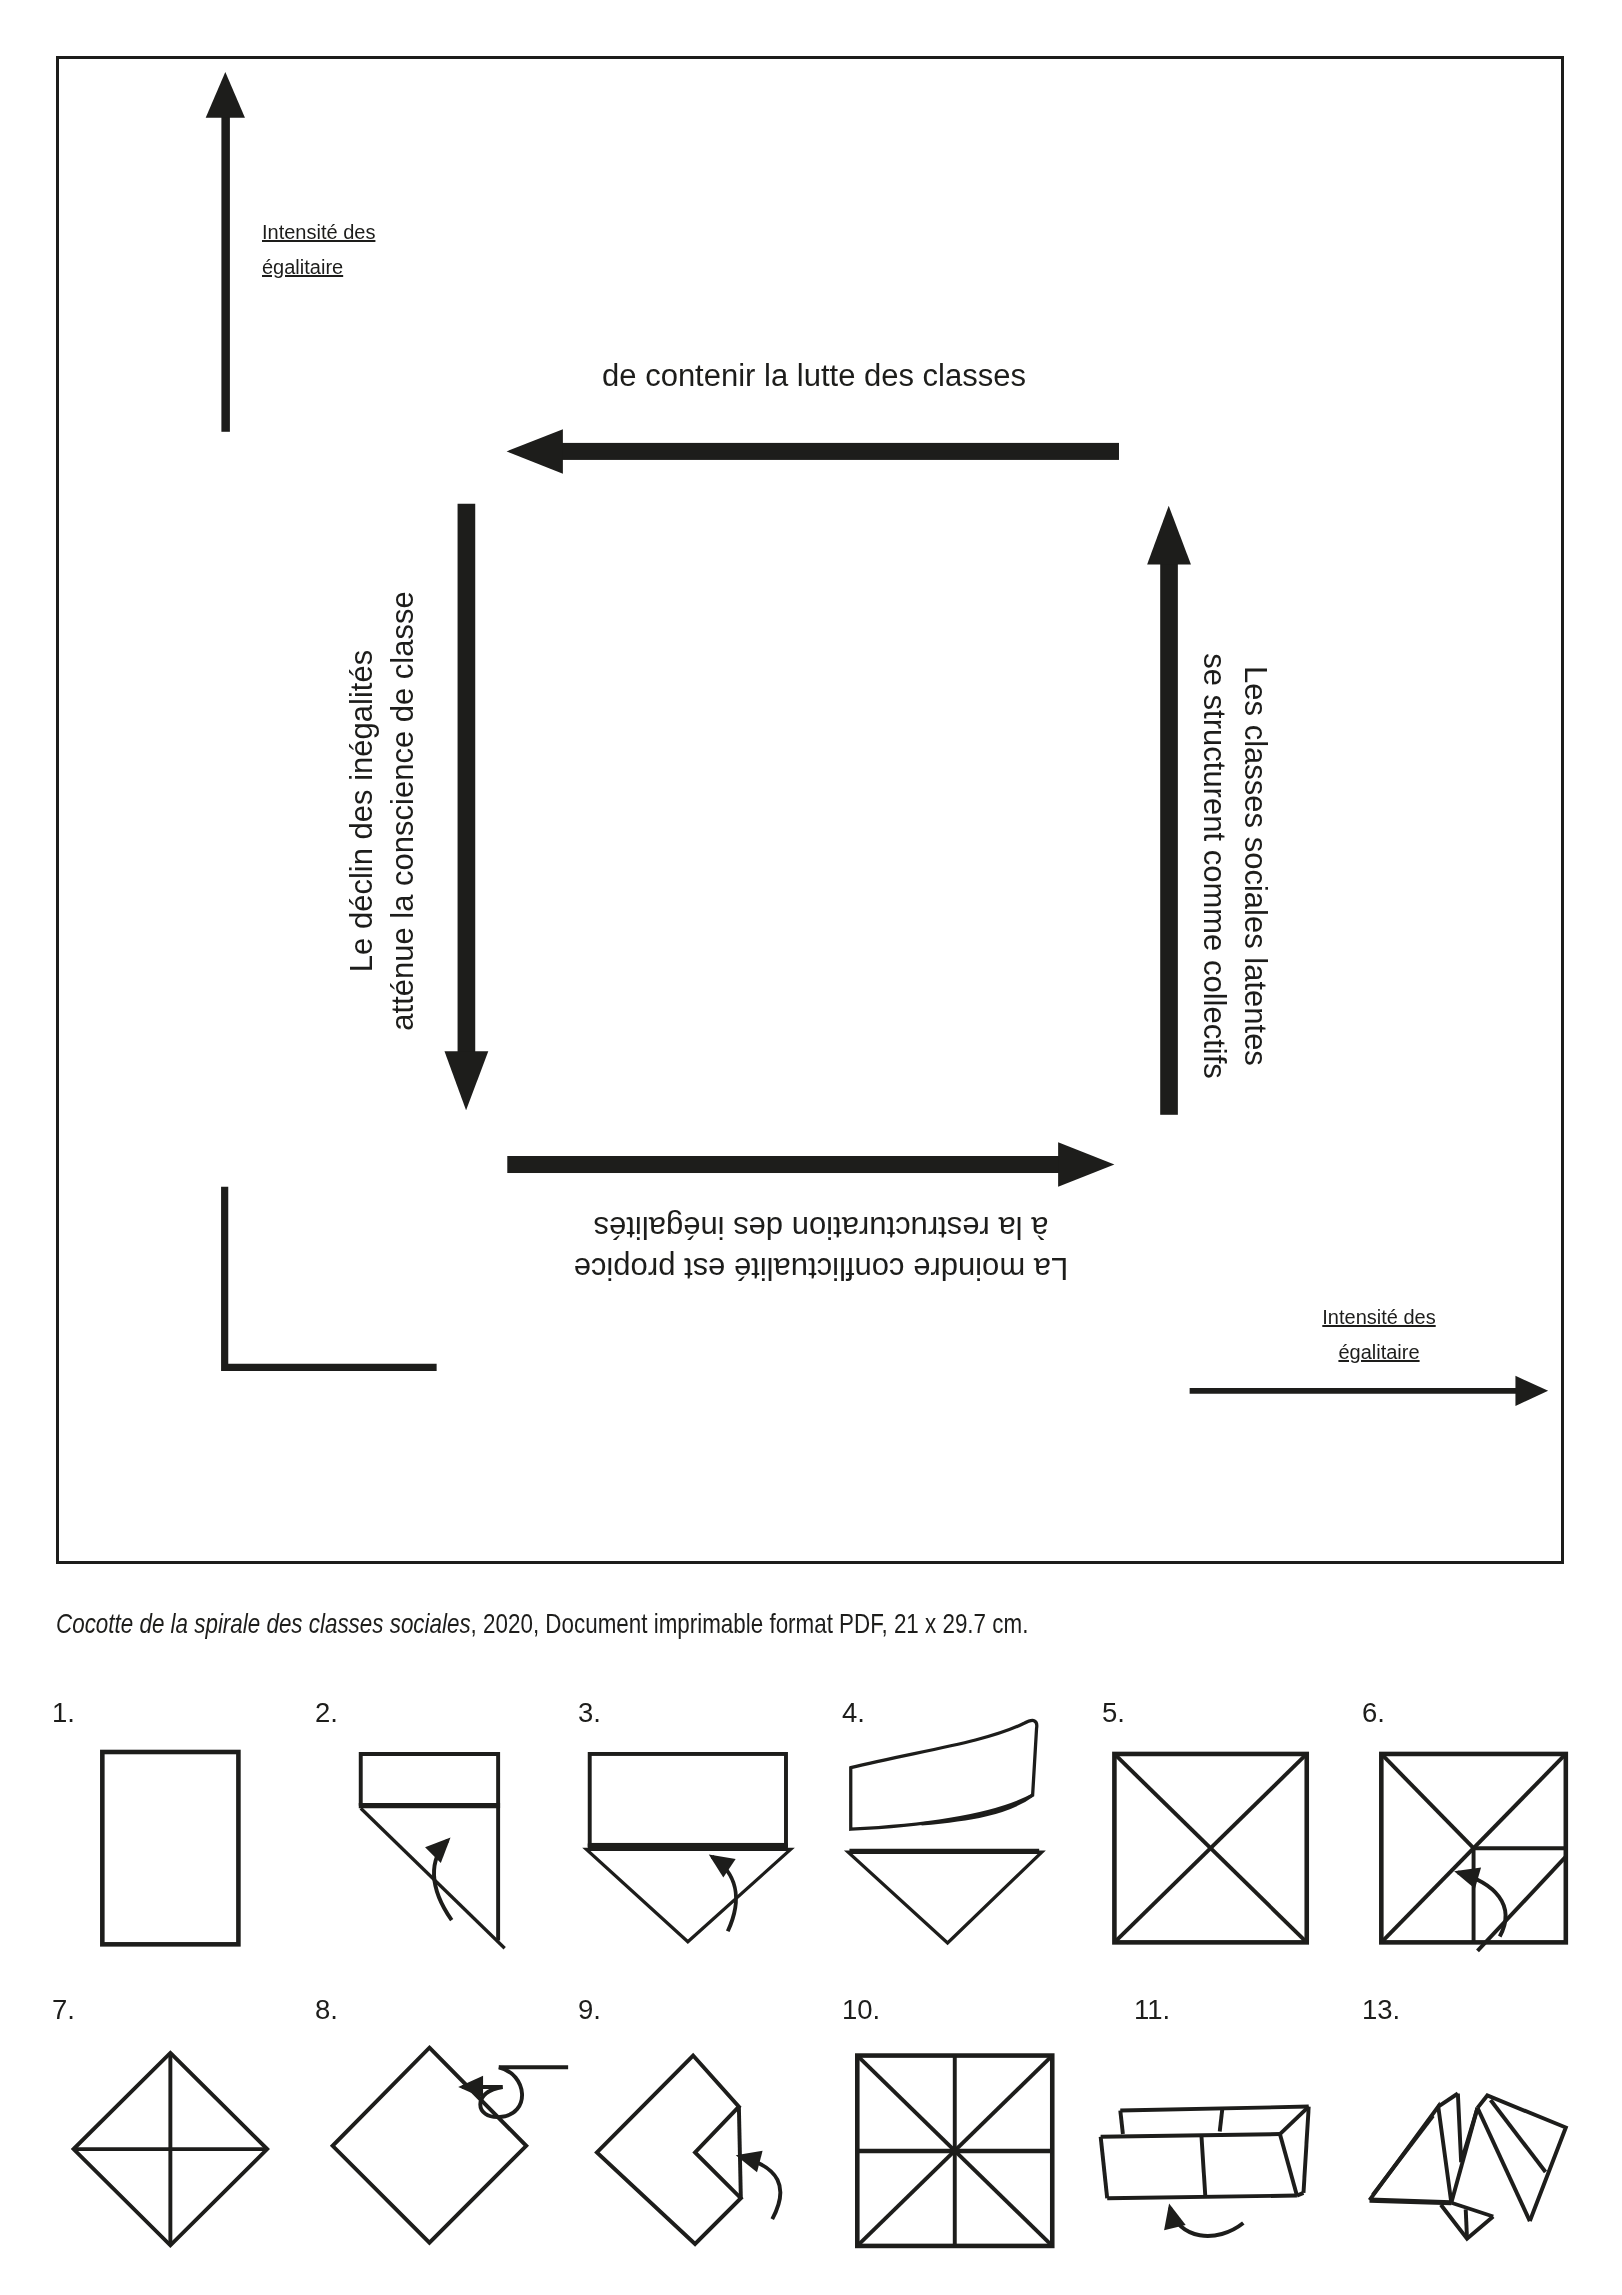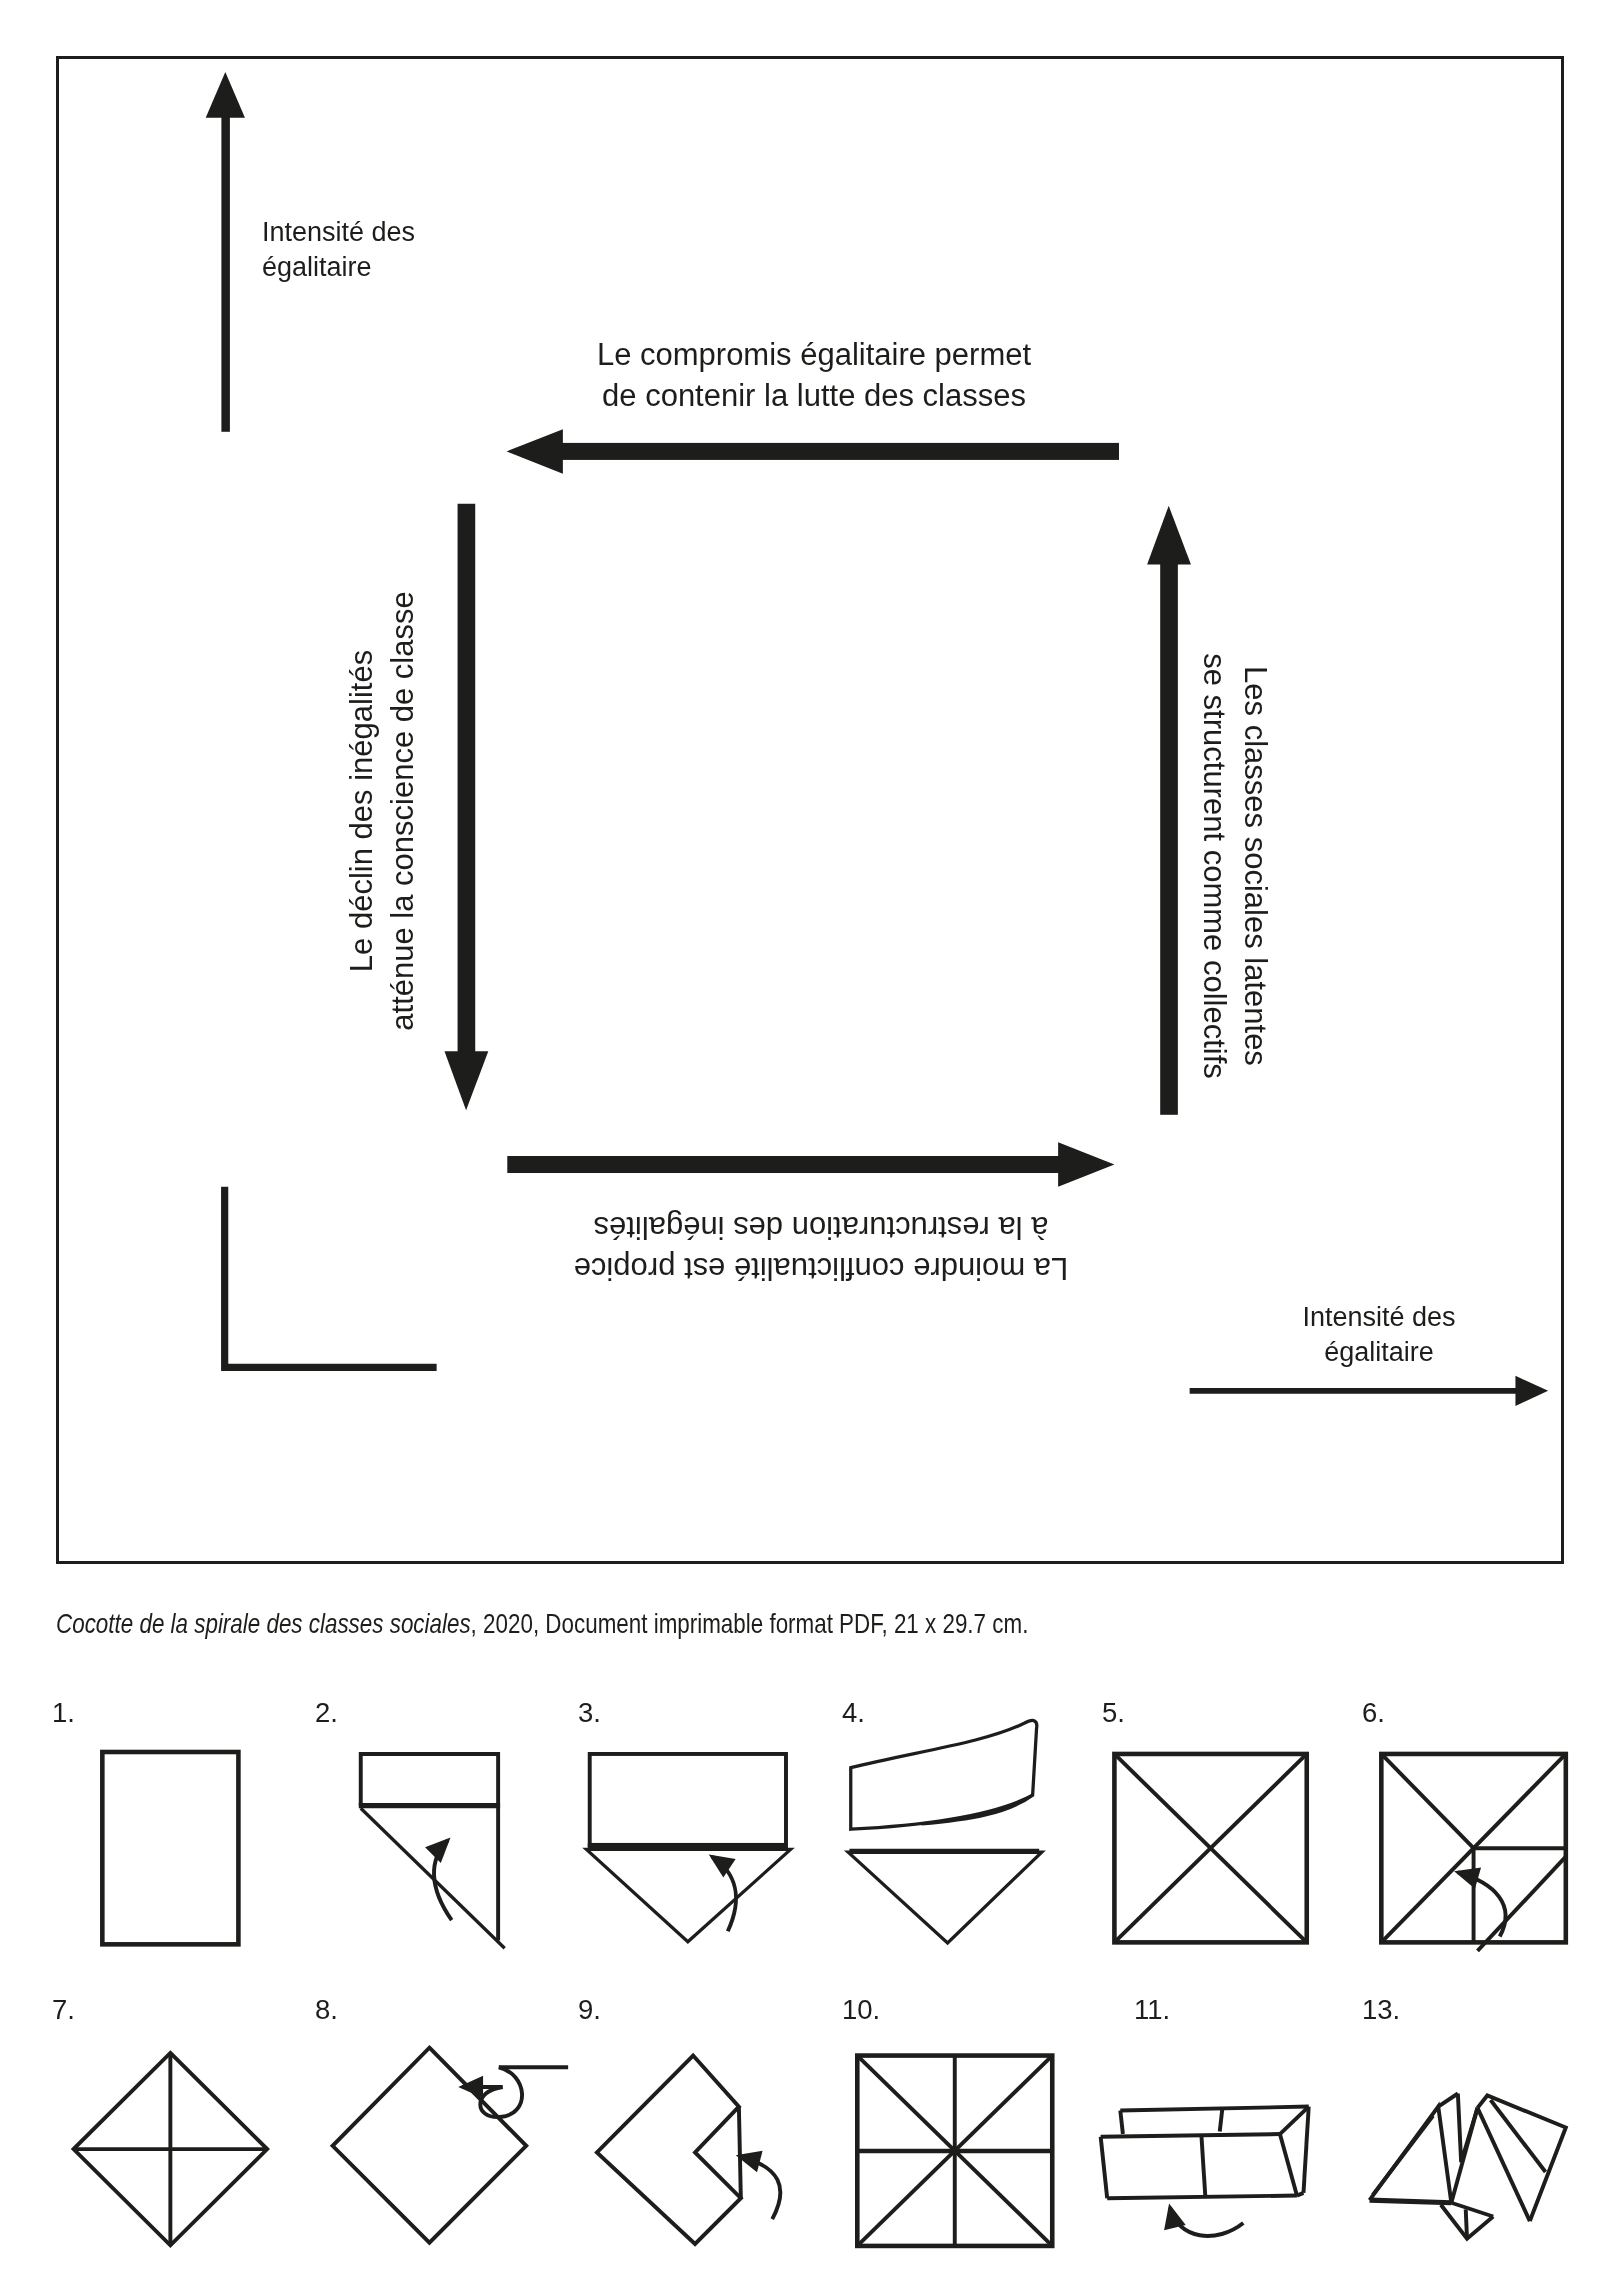--- a/index.html
+++ b/index.html
@@ -8,21 +8,21 @@
     background:#ffffff;color:#1d1d1b;
     font-family:"Liberation Sans", sans-serif;
     overflow:hidden;
   }
   #frame{
     position:absolute;left:56px;top:56px;width:1502px;height:1502px;
     border:3.9px solid #1d1d1b;background:#ffffff;
   }
   #art{position:absolute;left:0;top:0;width:1623px;height:2295px;}
   .txt{position:absolute;white-space:nowrap;}
-  .axis-label{font-size:27px;line-height:35px;}
+  .axis-label{font-size:20px;line-height:35px;text-decoration:underline;}
   .cycle-label{font-size:31px;line-height:41px;text-align:center;}
   .centered{transform:translate(-50%,-50%);}
   .rot-ccw{transform:translate(-50%,-50%) rotate(-90deg);}
   .rot-cw{transform:translate(-50%,-50%) rotate(90deg);}
   .rot-flip{transform:translate(-50%,-50%) rotate(180deg);}
   #caption{
     position:absolute;left:56px;top:1608px;font-size:28px;white-space:nowrap;
     transform:scaleX(0.8);transform-origin:0 0;
   }
   #caption .t{font-style:italic;}
@@ -174,21 +174,20 @@
     </g>
   </g>
 </svg>
 
 <div class="txt axis-label" style="left:262px;top:215px;">
   <div>Intensité des</div>
   <div>égalitaire</div>
 </div>
 
 <div class="txt cycle-label centered" style="left:814px;top:375px;">
-  <div>Le compromis égalitaire permet</div>
   <div>de contenir la lutte des classes</div>
 </div>
 
 <div class="txt cycle-label rot-ccw" style="left:382px;top:811px;">
   <div>Le déclin des inégalités</div>
   <div>atténue la conscience de classe</div>
 </div>
 
 <div class="txt cycle-label rot-cw" style="left:1235px;top:866px;">
   <div>Les classes sociales latentes</div>

